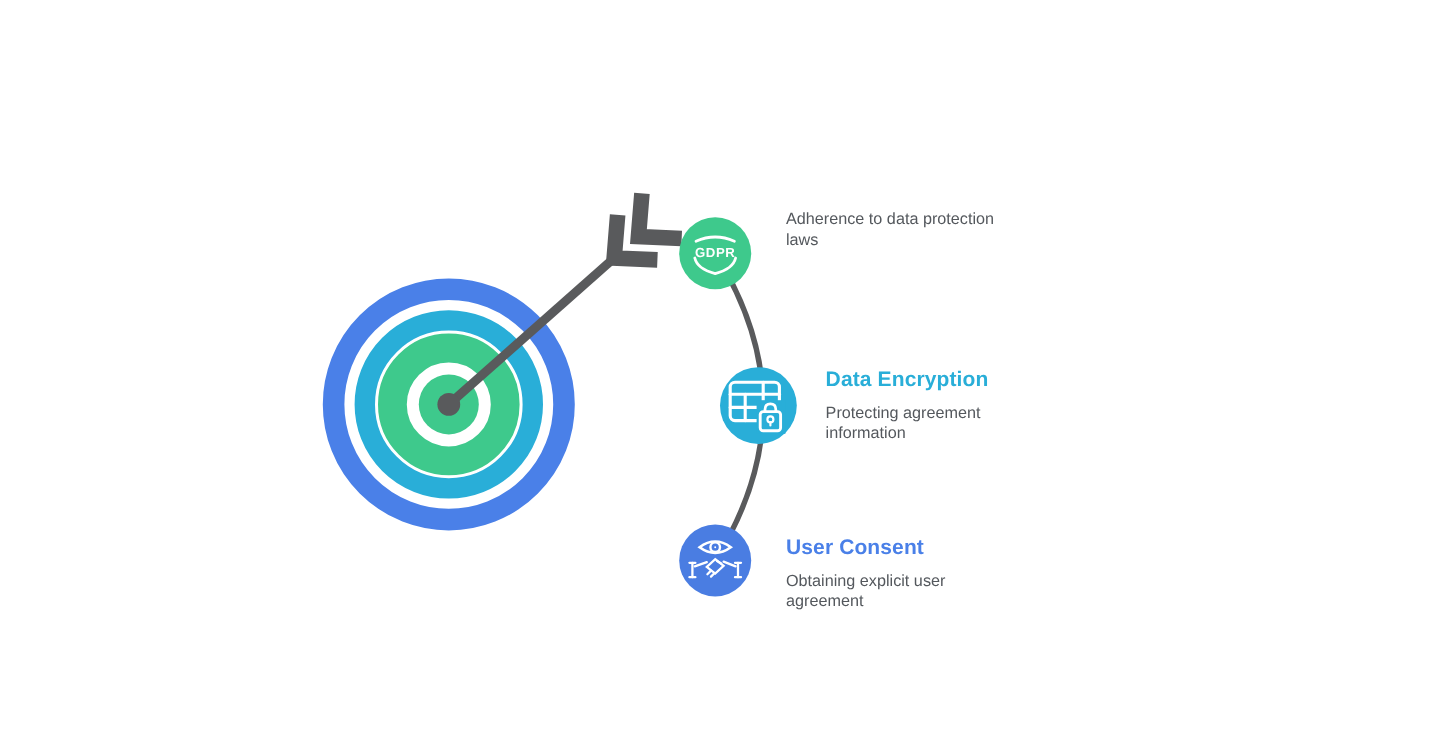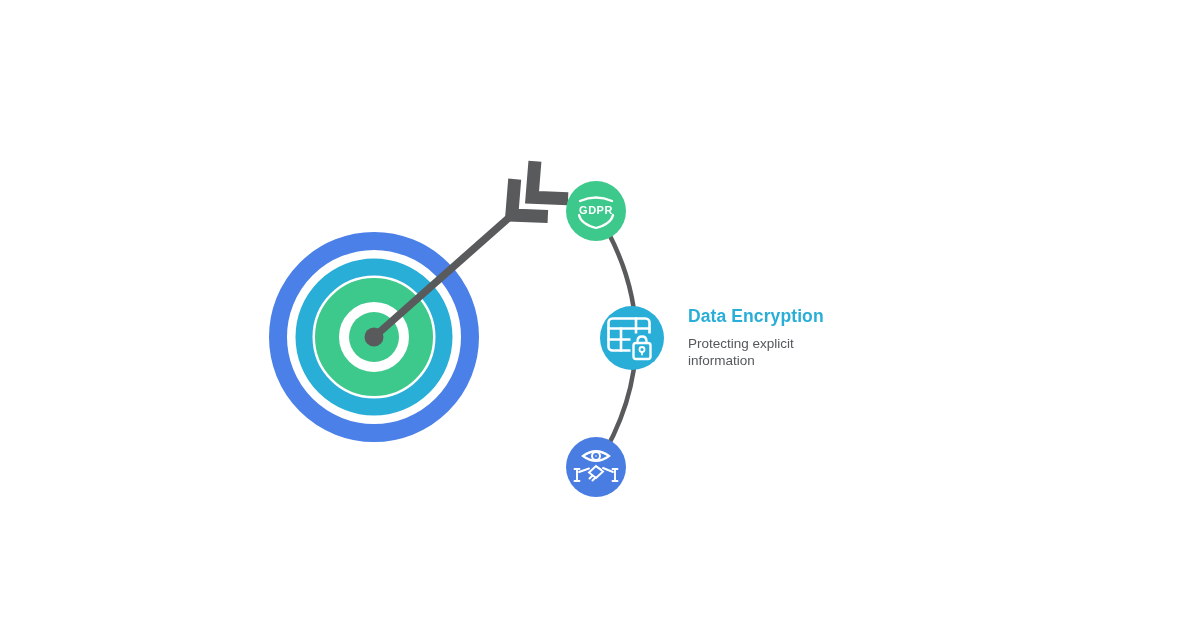--- a/index.html
+++ b/index.html
@@ -127,21 +127,26 @@
         <line x1="17" y1="5" x2="7" y2="1"></line>
         <path d="M 0 -1 L 7 4.5 L 0 11 L -7 5.5 Z"></path>
         <line x1="-3.5" y1="8.5" x2="-6.5" y2="11.5"></line>
         <line x1="-0.5" y1="10.5" x2="-3.5" y2="13.5"></line>
         <line x1="1.5" y1="0.5" x2="5" y2="2.5"></line>
       </g>
     </g>
   </svg>
 
   <div class="item item-1">
+    <p class="desc">Adherence to data protection laws</p>
   </div>
 
   <div class="item item-2">
     <h2 class="heading">Data Encryption</h2>
-    <p class="desc">Protecting explicit information</p>
+    <p class="desc">Protecting agreement information</p>
   </div>
 
+  <div class="item item-3">
+    <h2 class="heading">User Consent</h2>
+    <p class="desc">Obtaining explicit user agreement</p>
+  </div>
 
 </div>
 
 </body></html>

